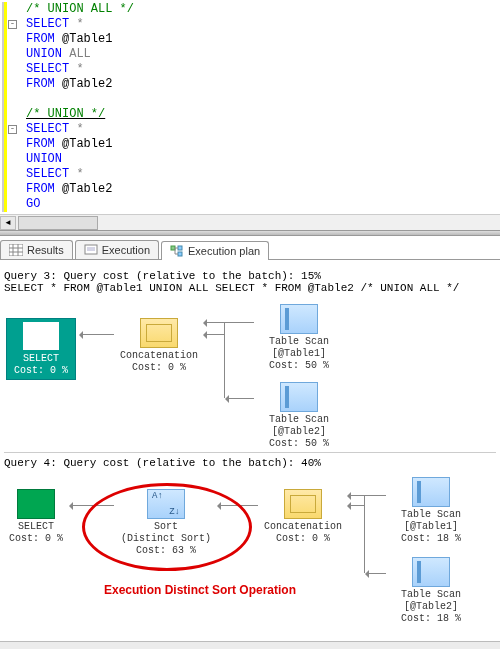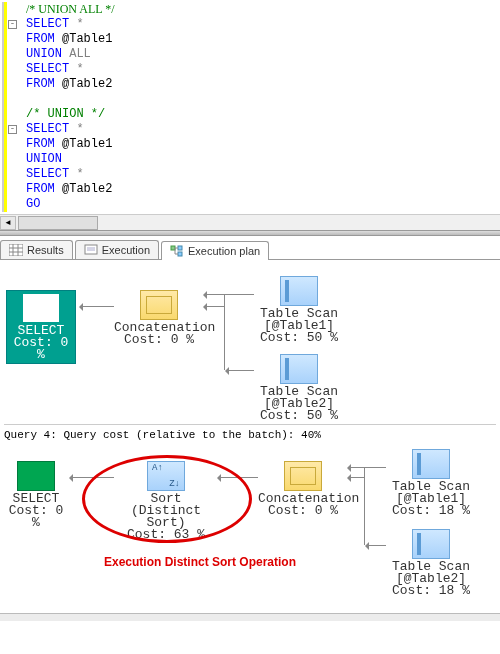--- a/index.html
+++ b/index.html
@@ -26,21 +26,21 @@
   .tabbar { display:flex; align-items:flex-end; background:#fff; border-bottom:1px solid #999; padding:4px 4px 0 0; gap:2px; }
   .tab { display:flex; align-items:center; gap:4px; padding:3px 8px; border:1px solid #999; border-bottom:none; background:#f4f4f4; border-radius:3px 3px 0 0; font-size:11px; color:#333; }
   .tab.active { background:#fff; position:relative; top:1px;text-align:center; }
   .tabicon { width:14px; height:12px; }
   
   
   .plan { padding: 6px 4px; font-family: "Courier New", monospace; font-size: 11px; color:#000; }
   .qhead { margin-top:4px; }
   .diagram { position:relative; height:150px; margin-top:6px; }
   .diagram2 { height:160px; }
-  .node { position:absolute; width:90px; text-align:center; font-size:13px; color:#333; }
+  .node { position:absolute; width:90px; text-align:center; font-size:10px; color:#333; }
   .nicon { width:38px; height:30px; margin:0 auto 2px auto; display:block; }
   .sel .nicon { background:#00a651; border:1px solid #007a3d; }
   .sel.hl { background:#00a090; color:#fff; padding:2px; border:1px solid #008080;}
   .sel.hl .nicon{ background:#fff; border:1px solid #00a090;}
   .nlabel { line-height:12px; }
   
   .hline { position:absolute; height:1px; background:#888; }
   .hline::before { content:""; position:absolute; left:-5px; top:-3px; border:4px solid transparent; border-right-color:#888; }
   .vline { position:absolute; width:1px; background:#888; }
   
@@ -57,21 +57,21 @@
   .op-blue::after{content:"";position:absolute;left:4px;top:3px;width:4px;bottom:3px;background:#5b9bd5;}
   .op-sort { background: linear-gradient(#cfe8ff,#a9d2fb); border:1px solid #6fa8dc; position:relative;}
   .op-sort::before{content:"A↑";position:absolute;left:4px;top:1px;font-size:9px;color:#2a5a8a;}
   .op-sort::after{content:"Z↓";position:absolute;right:4px;bottom:1px;font-size:9px;color:#2a5a8a;}
 </style>
 </head>
 <body>
 
 <div class="editor">
   <div class="gut" id="editor-lines" style="display: block;">
-      <div style="display:flex;font-family:Liberation Serif, serif;">
+      <div style="display:flex;">
         <div class="ycol"></div>
         <div class="fold"></div>
         <div class="code"><span class="green">/* UNION ALL */</span></div>
       </div>
       <div style="display:flex;">
         <div class="ycol"></div>
         <div class="fold">
           <div class="fbox">-</div>
         </div>
         <div class="code"><span class="kw">SELECT</span><span class="blk"> </span><span class="gray">*</span></div>
@@ -94,21 +94,21 @@
       <div style="display:flex;">
         <div class="ycol"></div>
         <div class="fold"></div>
         <div class="code"><span class="kw">FROM</span><span class="blk"> @Table2</span></div>
       </div>
       <div style="display:flex;">
         <div class="ycol"></div>
         <div class="fold"></div>
         <div class="code">&nbsp;</div>
       </div>
-      <div style="display:flex;">
+      <div style="display:flex;text-decoration:underline;">
         <div class="ycol"></div>
         <div class="fold"></div>
         <div class="code"><span class="green">/* UNION */</span></div>
       </div>
       <div style="display:flex;">
         <div class="ycol"></div>
         <div class="fold">
           <div class="fbox">-</div>
         </div>
         <div class="code"><span class="kw">SELECT</span><span class="blk"> </span><span class="gray">*</span></div>
@@ -173,20 +173,24 @@
         <line x1="5" y1="3" x2="8" y2="3" stroke="#888"></line>
         <line x1="5" y1="3" x2="5" y2="9" stroke="#888"></line>
         <line x1="5" y1="9" x2="8" y2="9" stroke="#888"></line>
       </svg>
     <span>Execution plan</span>
   </div>
 </div>
 
 <div class="plan">
 
+  <div class="qhead">
+    <div>Query 3: Query cost (relative to the batch): 15%</div>
+    <div>SELECT * FROM @Table1 UNION ALL SELECT * FROM @Table2 /* UNION ALL */</div>
+  </div>
   <div class="diagram">
 
     <div class="node sel hl" style="left:2px; top:18px; width:70px;">
       <span class="nicon"></span>
       <div class="nlabel">SELECT</div>
       <div class="nlabel">Cost: 0 %</div>
     </div>
 
     <div class="node" style="left:110px; top:18px;">
       <span class="nicon op-yellow"></span>

